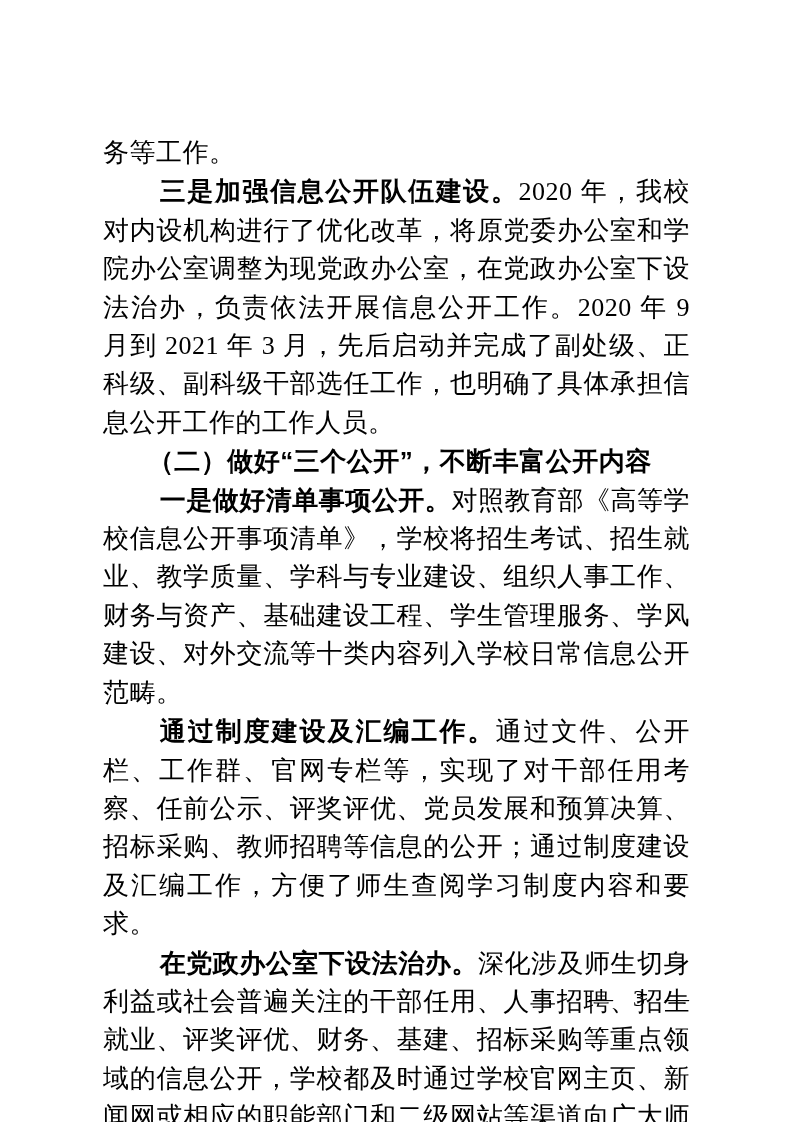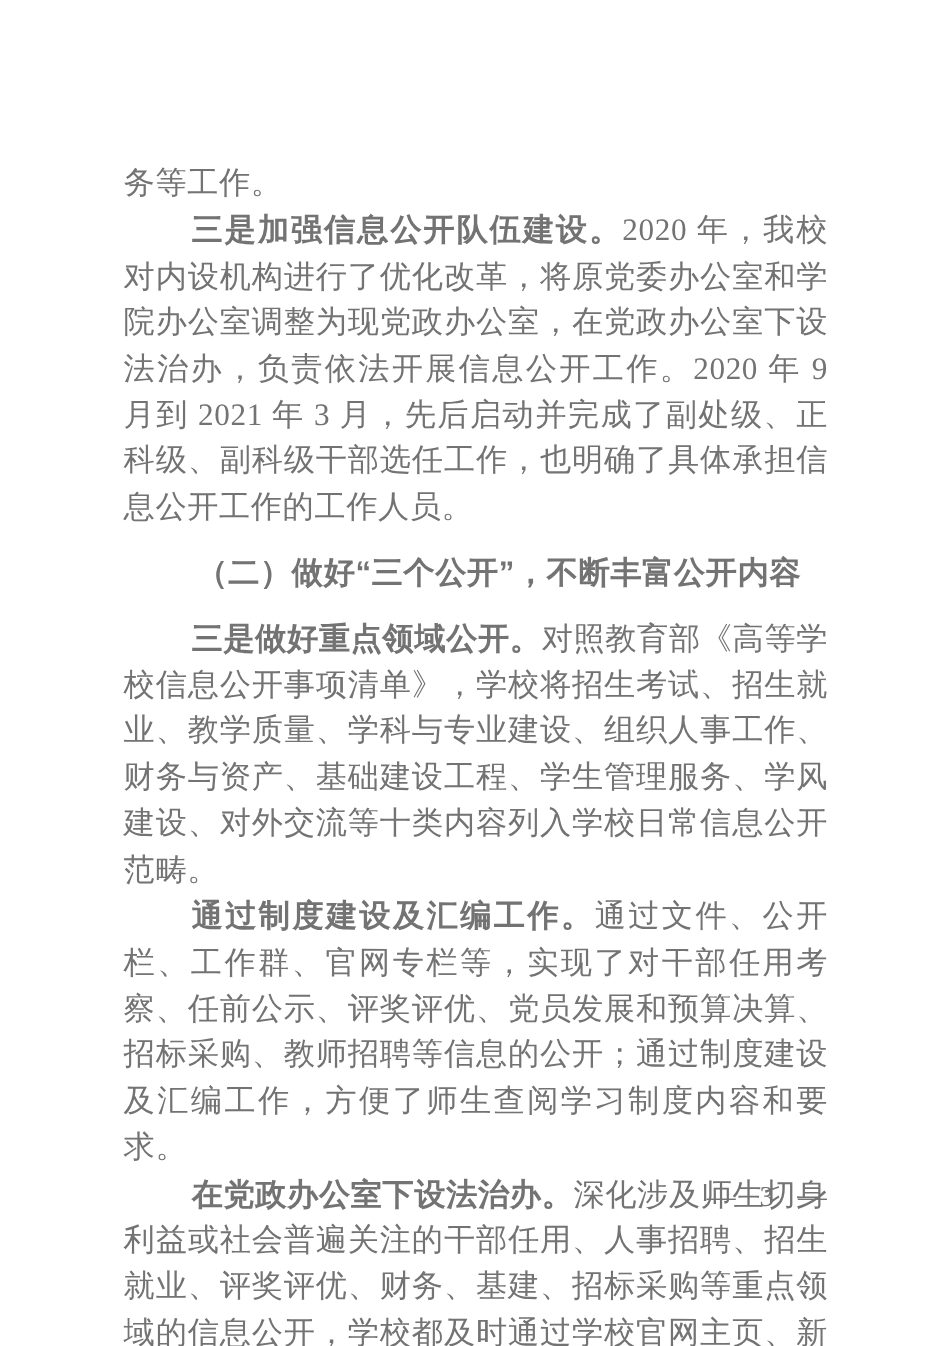--- a/index.html
+++ b/index.html
@@ -6,21 +6,21 @@
     margin: 0;
     padding: 0;
     background: #ffffff;
   }
   .page {
     position: relative;
     width: 793px;
     height: 1122px;
     background: #ffffff;
     font-family: "Liberation Serif", serif;
-    color: #737373;
+    color: #000000;
     overflow: hidden;
   }
   .body-text {
     position: absolute;
     left: 103px;
     top: 134px;
     width: 587px;
   }
   .para {
     margin: 0;
@@ -34,21 +34,21 @@
   .para.no-indent {
     text-indent: 0;
   }
   .lead {
     font-weight: bold;
     font-family: "Liberation Sans", sans-serif;
     letter-spacing: 0.5px;
     margin-left: 12px;
   }
   .sub-heading {
-    margin: 16px;
+    margin: 0;
     font-size: 26px;
     line-height: 38.4px;
     font-weight: bold;
     font-family: "Liberation Sans", sans-serif;
     text-indent: 1.72em;
     letter-spacing: 0.5px;
   }
   .page-footer {
     position: absolute;
     top: 984px;
@@ -66,21 +66,21 @@
 
 <div class="page">
   <main class="body-text">
 
     <p class="para no-indent"><span>务等工作。</span></p>
 
     <p class="para"><span class="lead">三是加强信息公开队伍建设。</span><span>2020 年，我校对内设机构进行了优化改革，将原党委办公室和学院办公室调整为现党政办公室，在党政办公室下设法治办，负责依法开展信息公开工作。2020 年 9 月到 2021 年 3 月，先后启动并完成了副处级、正科级、副科级干部选任工作，也明确了具体承担信息公开工作的工作人员。</span></p>
 
     <h3 class="sub-heading">（二）做好“三个公开”，不断丰富公开内容</h3>
 
-    <p class="para"><span class="lead">三是做好重点领域公开。</span><span>对照教育部《高等学校信息公开事项清单》，学校将招生考试、招生就业、教学质量、学科与专业建设、组织人事工作、财务与资产、基础建设工程、学生管理服务、学风建设、对外交流等十类内容列入学校日常信息公开范畴。</span></p>
+    <p class="para"><span class="lead">一是做好清单事项公开。</span><span>对照教育部《高等学校信息公开事项清单》，学校将招生考试、招生就业、教学质量、学科与专业建设、组织人事工作、财务与资产、基础建设工程、学生管理服务、学风建设、对外交流等十类内容列入学校日常信息公开范畴。</span></p>
 
     <p class="para"><span class="lead">通过制度建设及汇编工作。</span><span>通过文件、公开栏、工作群、官网专栏等，实现了对干部任用考察、任前公示、评奖评优、党员发展和预算决算、招标采购、教师招聘等信息的公开；通过制度建设及汇编工作，方便了师生查阅学习制度内容和要求。</span></p>
 
     <p class="para"><span class="lead">在党政办公室下设法治办。</span><span>深化涉及师生切身利益或社会普遍关注的干部任用、人事招聘、招生就业、评奖评优、财务、基建、招标采购等重点领域的信息公开，学校都及时通过学校官网主页、新闻网或相应的职能部门和二级网站等渠道向广大师生员工公开通报，并对相关部门单位做好重点领域的公开工</span></p>
 
   </main>
 
   <footer class="page-footer">
     <span class="page-number">— 3 —</span>
   </footer>

